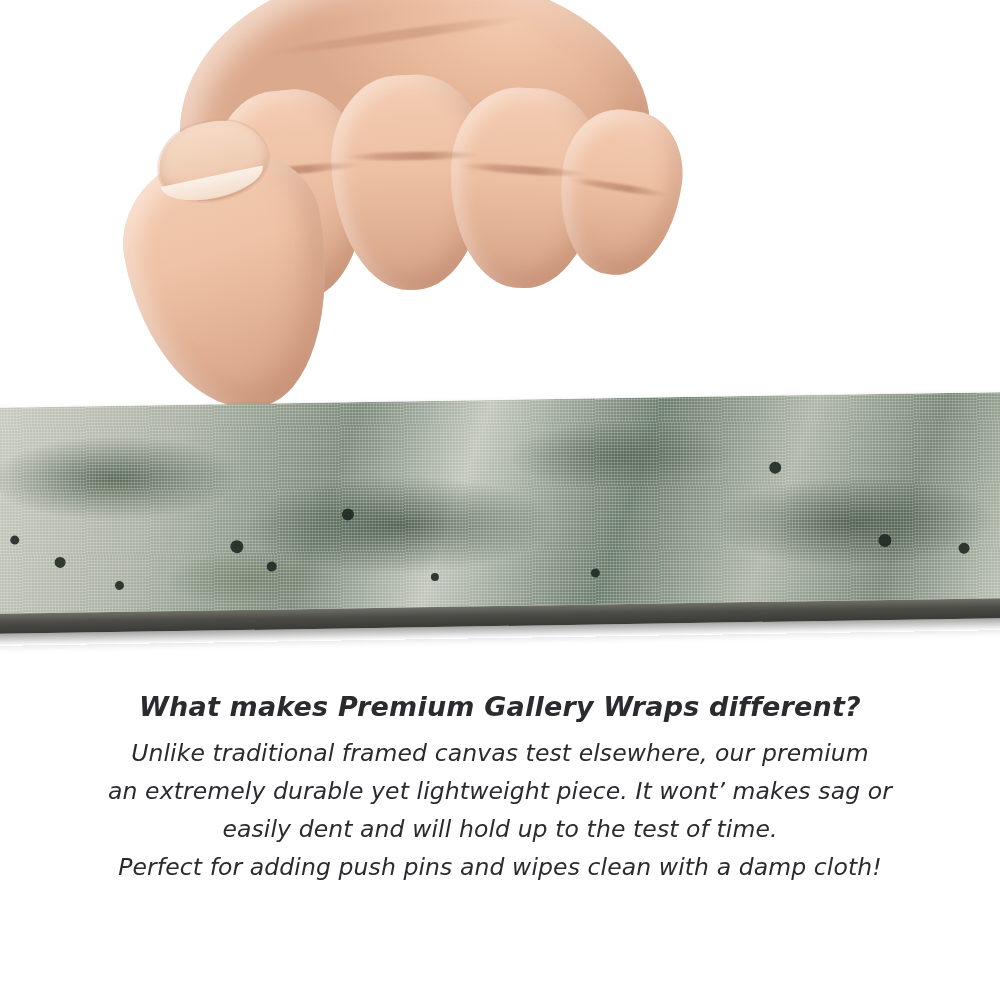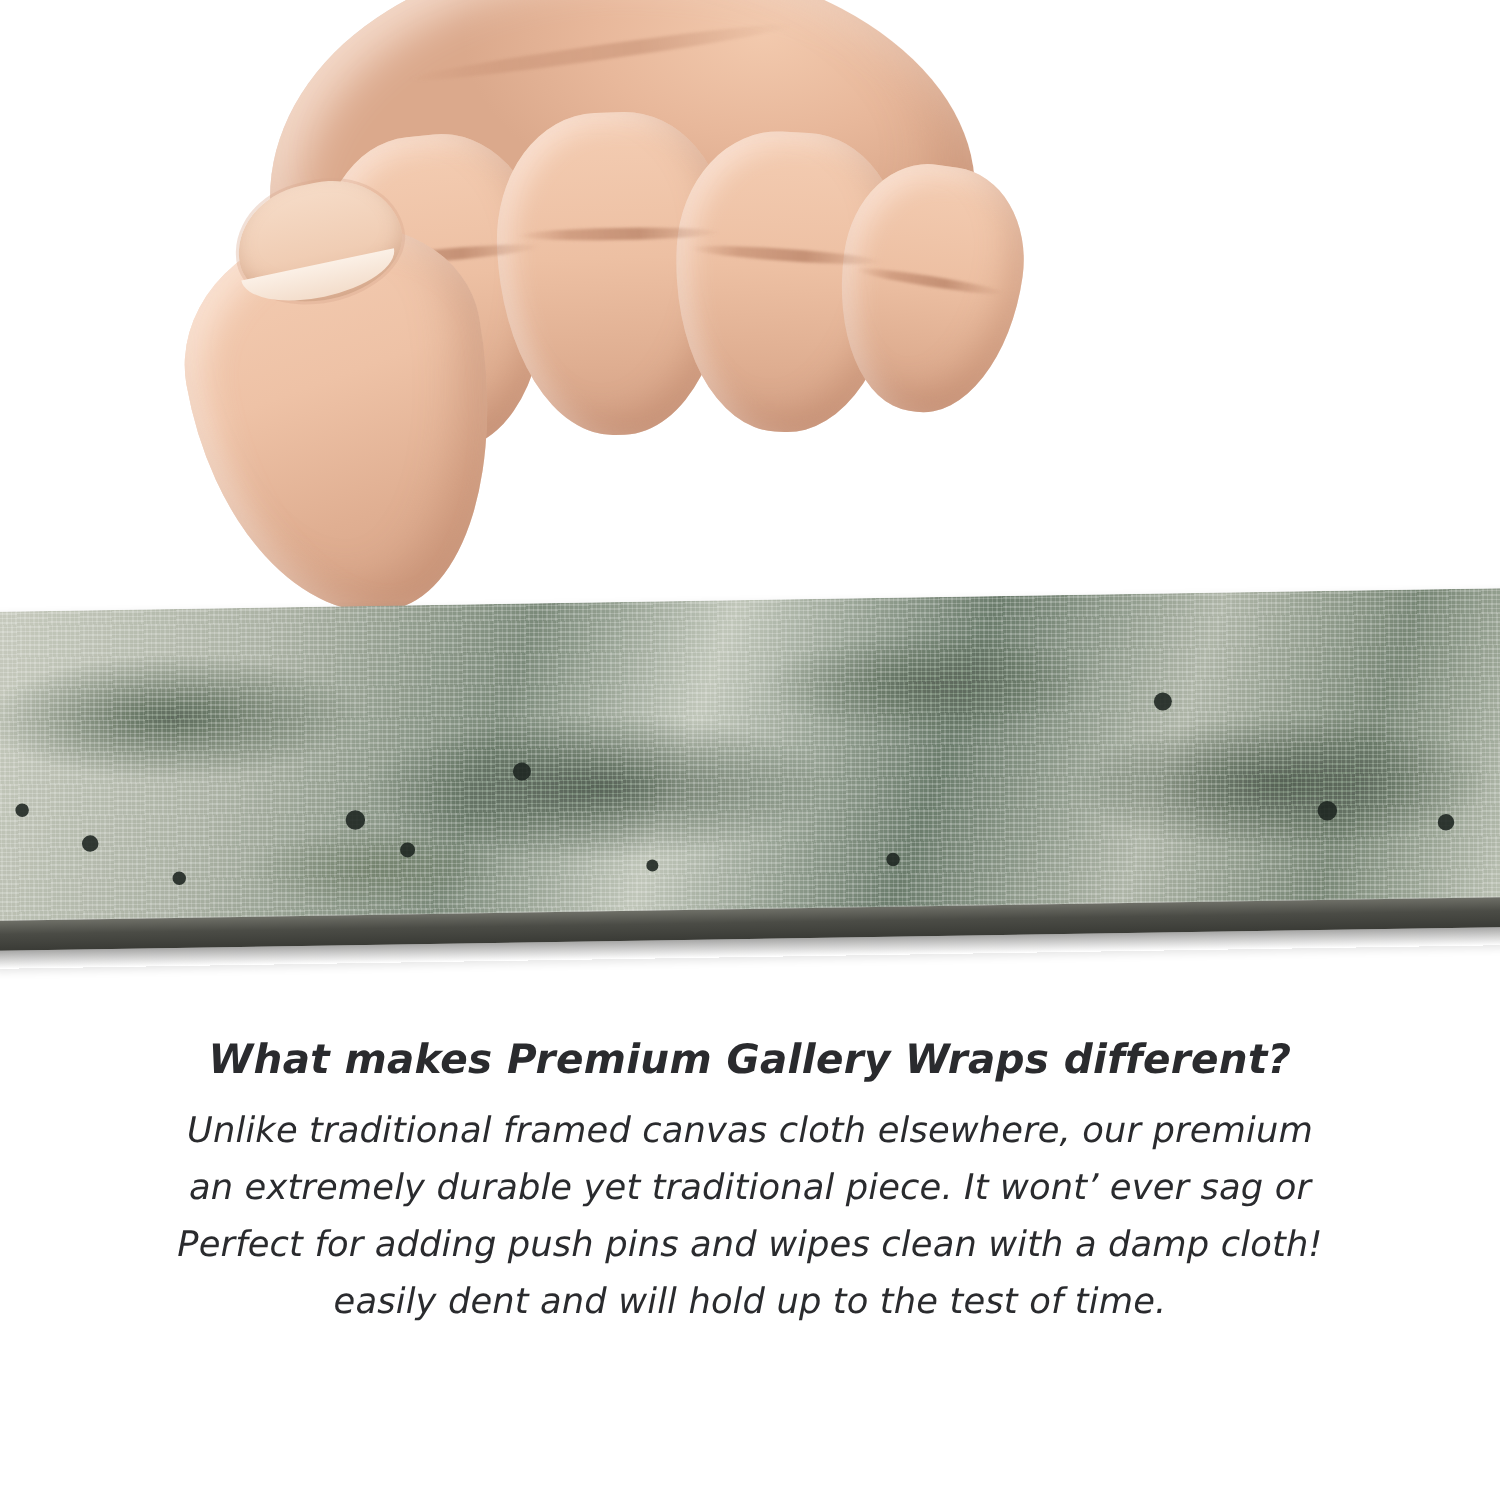--- a/index.html
+++ b/index.html
@@ -237,19 +237,19 @@
         <div class="speck" style="left:16px;  top:128px; width:9px;  height:9px;"></div>
       </div>
       <div class="canvas-edge"></div>
       <div class="canvas-shadow"></div>
     </div>
 
   </div>
 
   <div class="caption">
     <p class="caption-title">What makes Premium Gallery Wraps different?</p>
-    <p class="caption-line">Unlike traditional framed canvas cloth elsewhere, our premium</p>
-    <p class="caption-line">an extremely durable yet traditional piece. It wont’ ever sag or</p>
+    <p class="caption-line">Unlike traditional framed canvas test elsewhere, our premium</p>
+    <p class="caption-line">an extremely durable yet lightweight piece. It wont’ makes sag or</p>
+    <p class="caption-line">easily dent and will hold up to the test of time.</p>
     <p class="caption-line">Perfect for adding push pins and wipes clean with a damp cloth!</p>
-    <p class="caption-line">easily dent and will hold up to the test of time.</p>
   </div>
 
 </div>
 
 </body></html>

